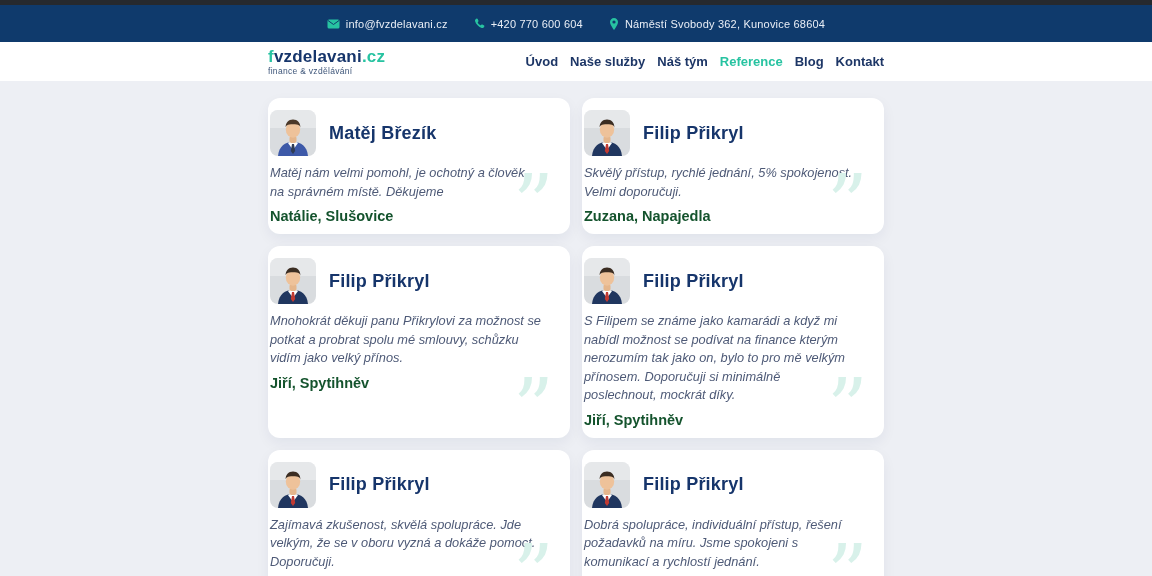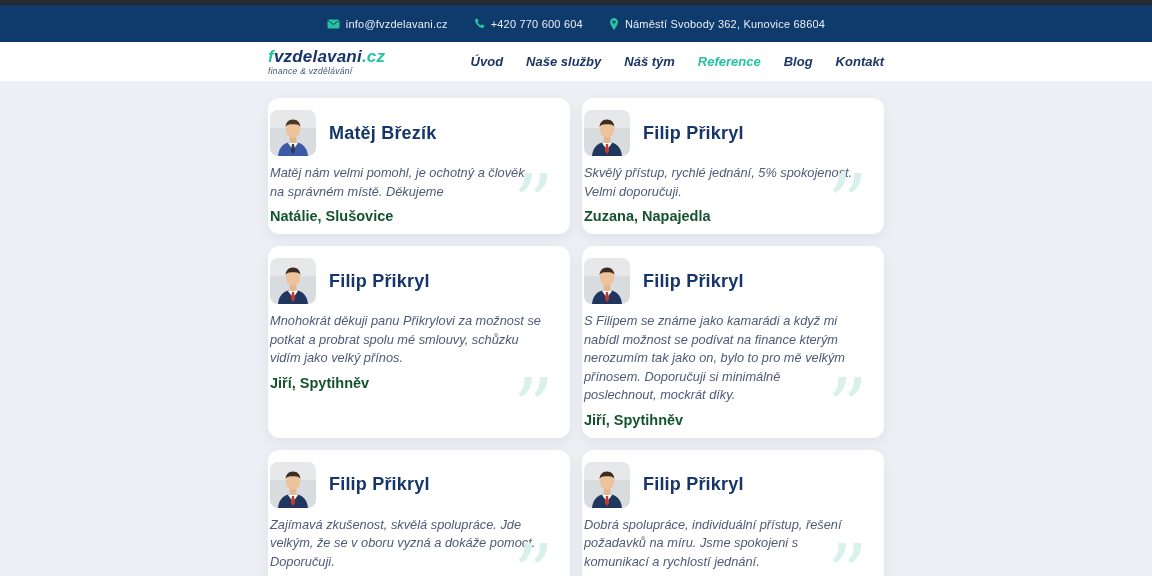--- a/index.html
+++ b/index.html
@@ -19,28 +19,28 @@
     display: flex; align-items: center; gap: 6px;
     color: #e9eef6; font-size: 11px; letter-spacing: .2px;
     cursor: pointer; text-decoration: none;
   }
   .topbar .cicon { display: flex; align-items: center; }
   .topbar svg { display: block; }
   
   .navbar { height: 39px; background: #ffffff; display: flex; align-items: center; }
   .nav-inner {
     width: 616px; margin: 0 auto;
-    display: flex; align-items: center; justify-content: space-between; font-style: italic;
+    display: flex; align-items: center; justify-content: space-between;
   }
   .logo { line-height: 1; cursor: pointer; }
   .logo-main { font-size: 17px; font-weight: bold; letter-spacing: .2px; }
   .logo-main .teal { color: #27c3a1; }
   .logo-main .navy { color: #16356b; }
   .logo-tag { font-size: 8.5px; color: #3d5579; margin-top: 2px; letter-spacing: .3px; }
-  .nav-menu { display: flex; align-items: center; gap: 23px; }
+  .nav-menu { display: flex; align-items: center; gap: 12px; }
   .nav-item {
     font-size: 13px; color: #1d3666; font-weight: 600;
     cursor: pointer; white-space: nowrap;
   }
   .nav-item.active { color: #27c3a1; }
   
   .main { padding-top: 17px; }
   .cards-grid {
     width: 616px; margin: 0 auto;
     display: grid; grid-template-columns: 302px 302px; gap: 12px;

